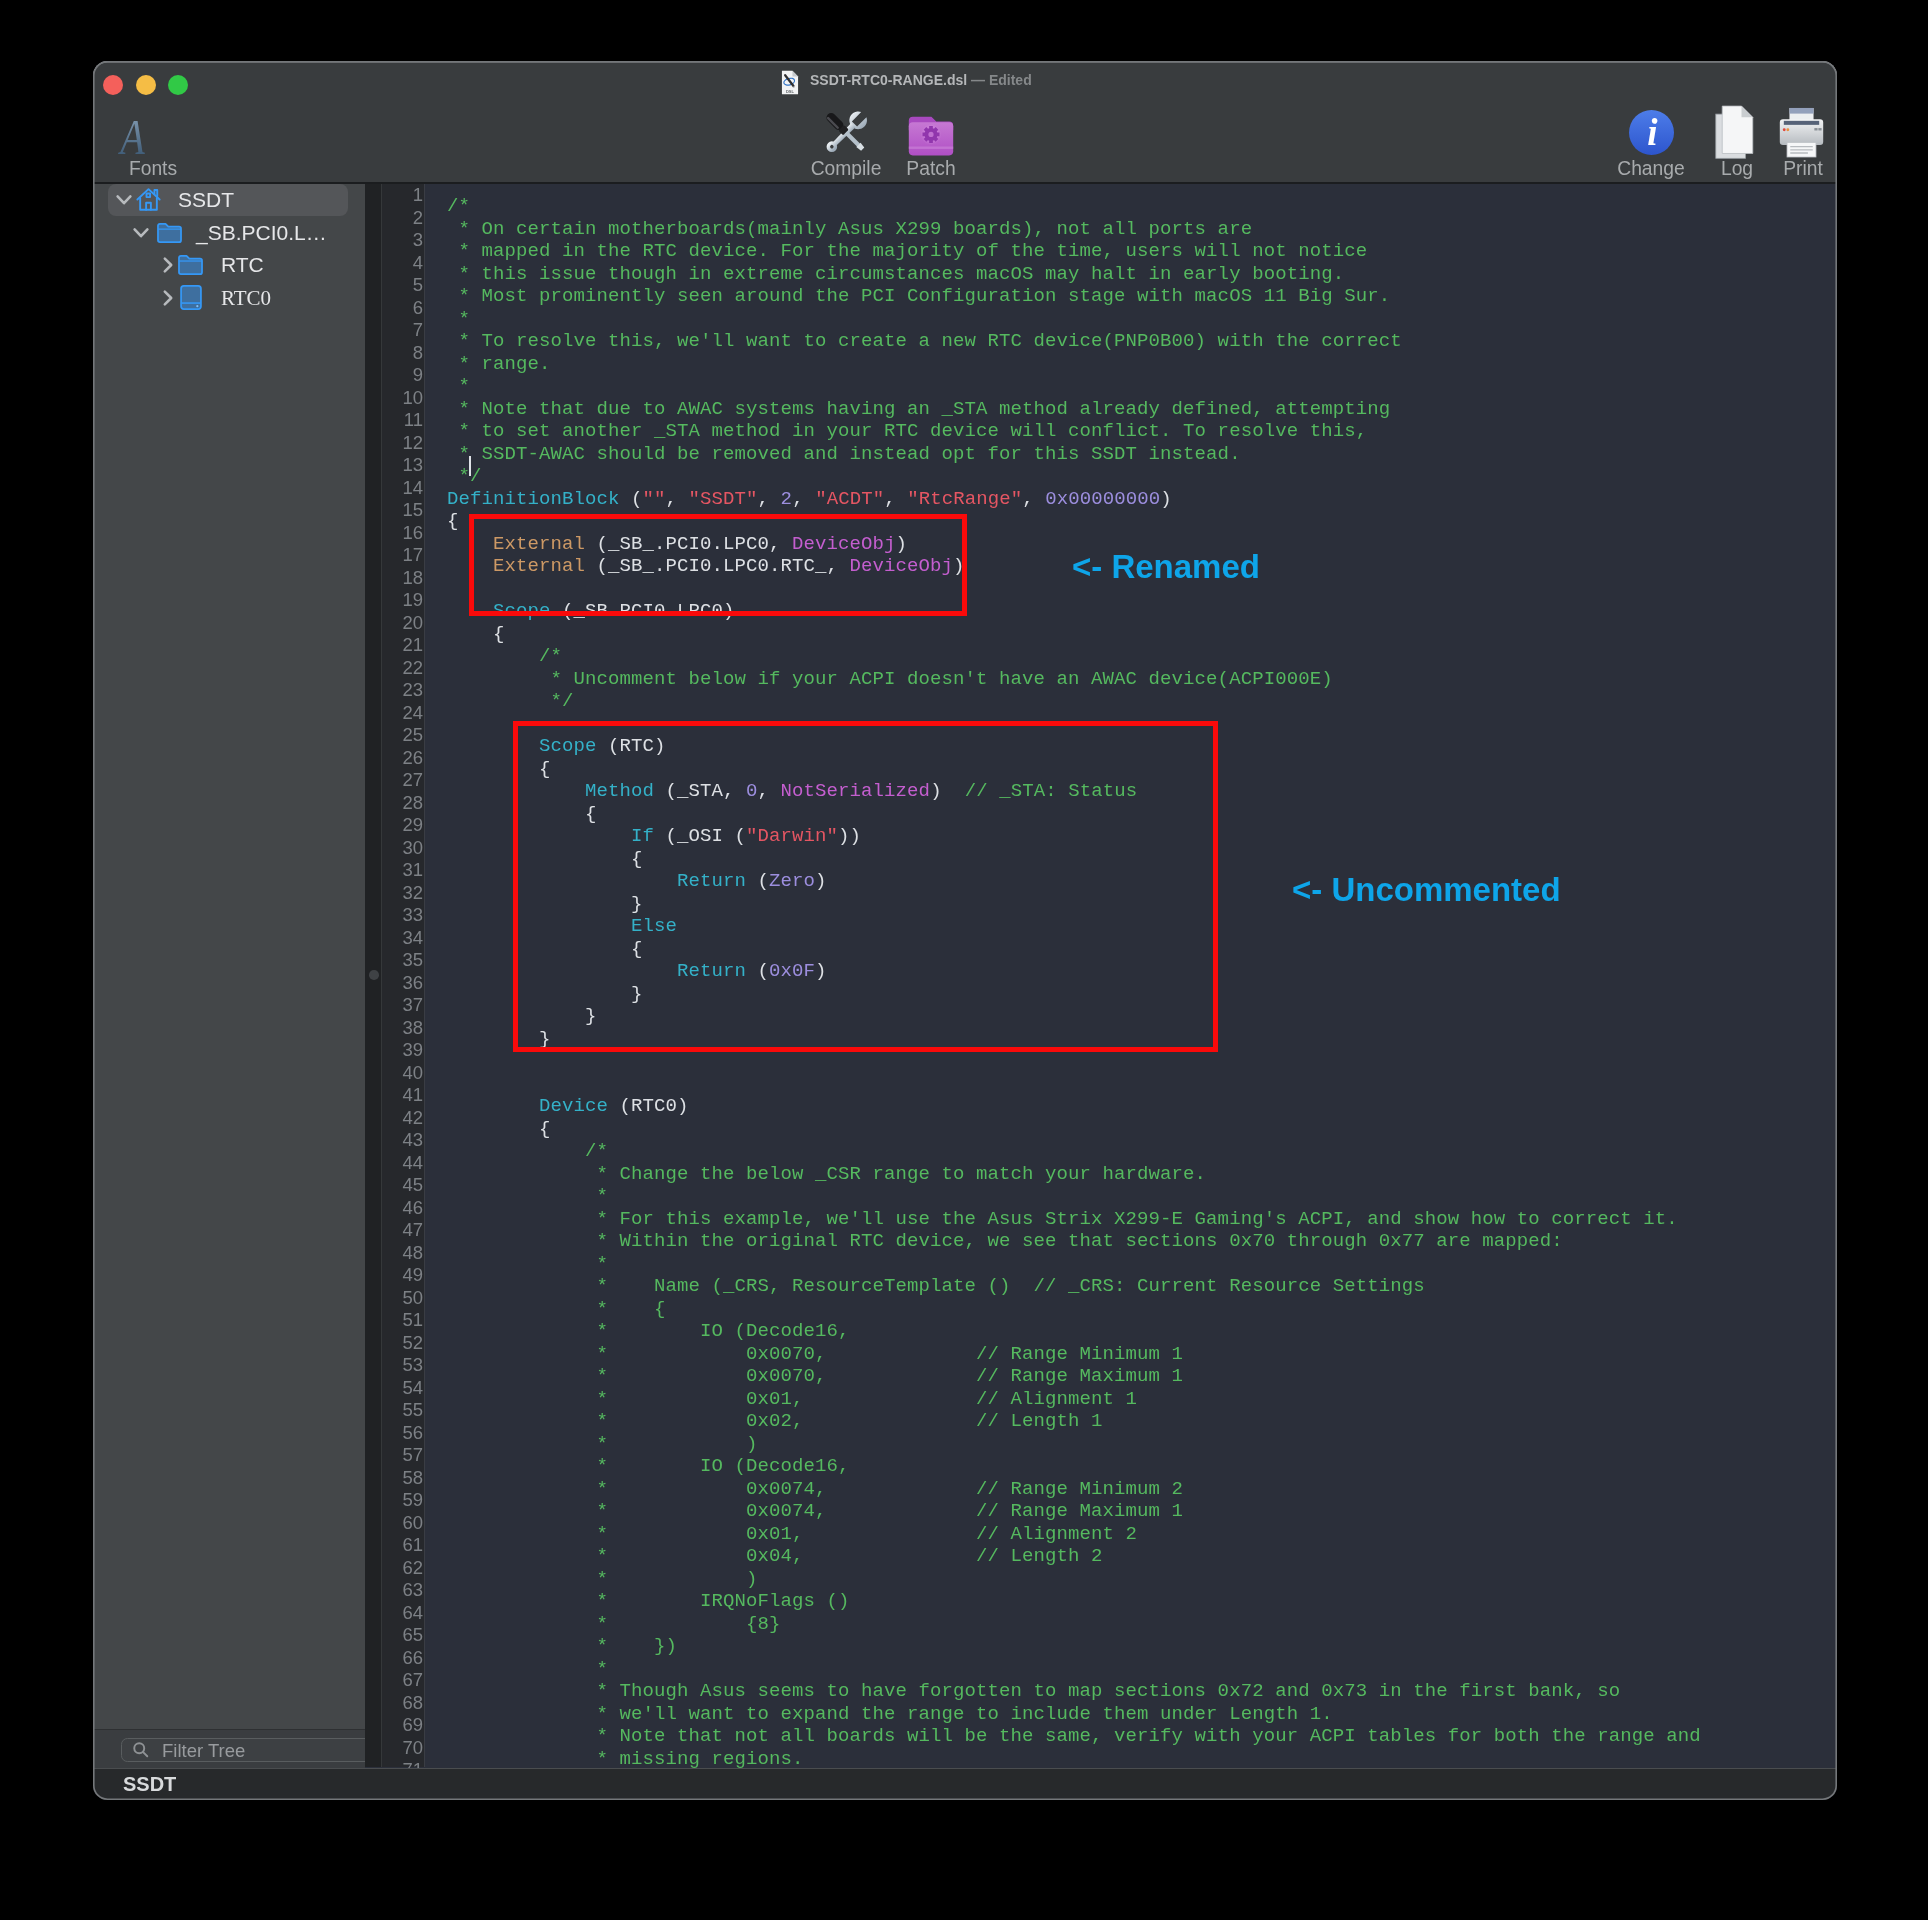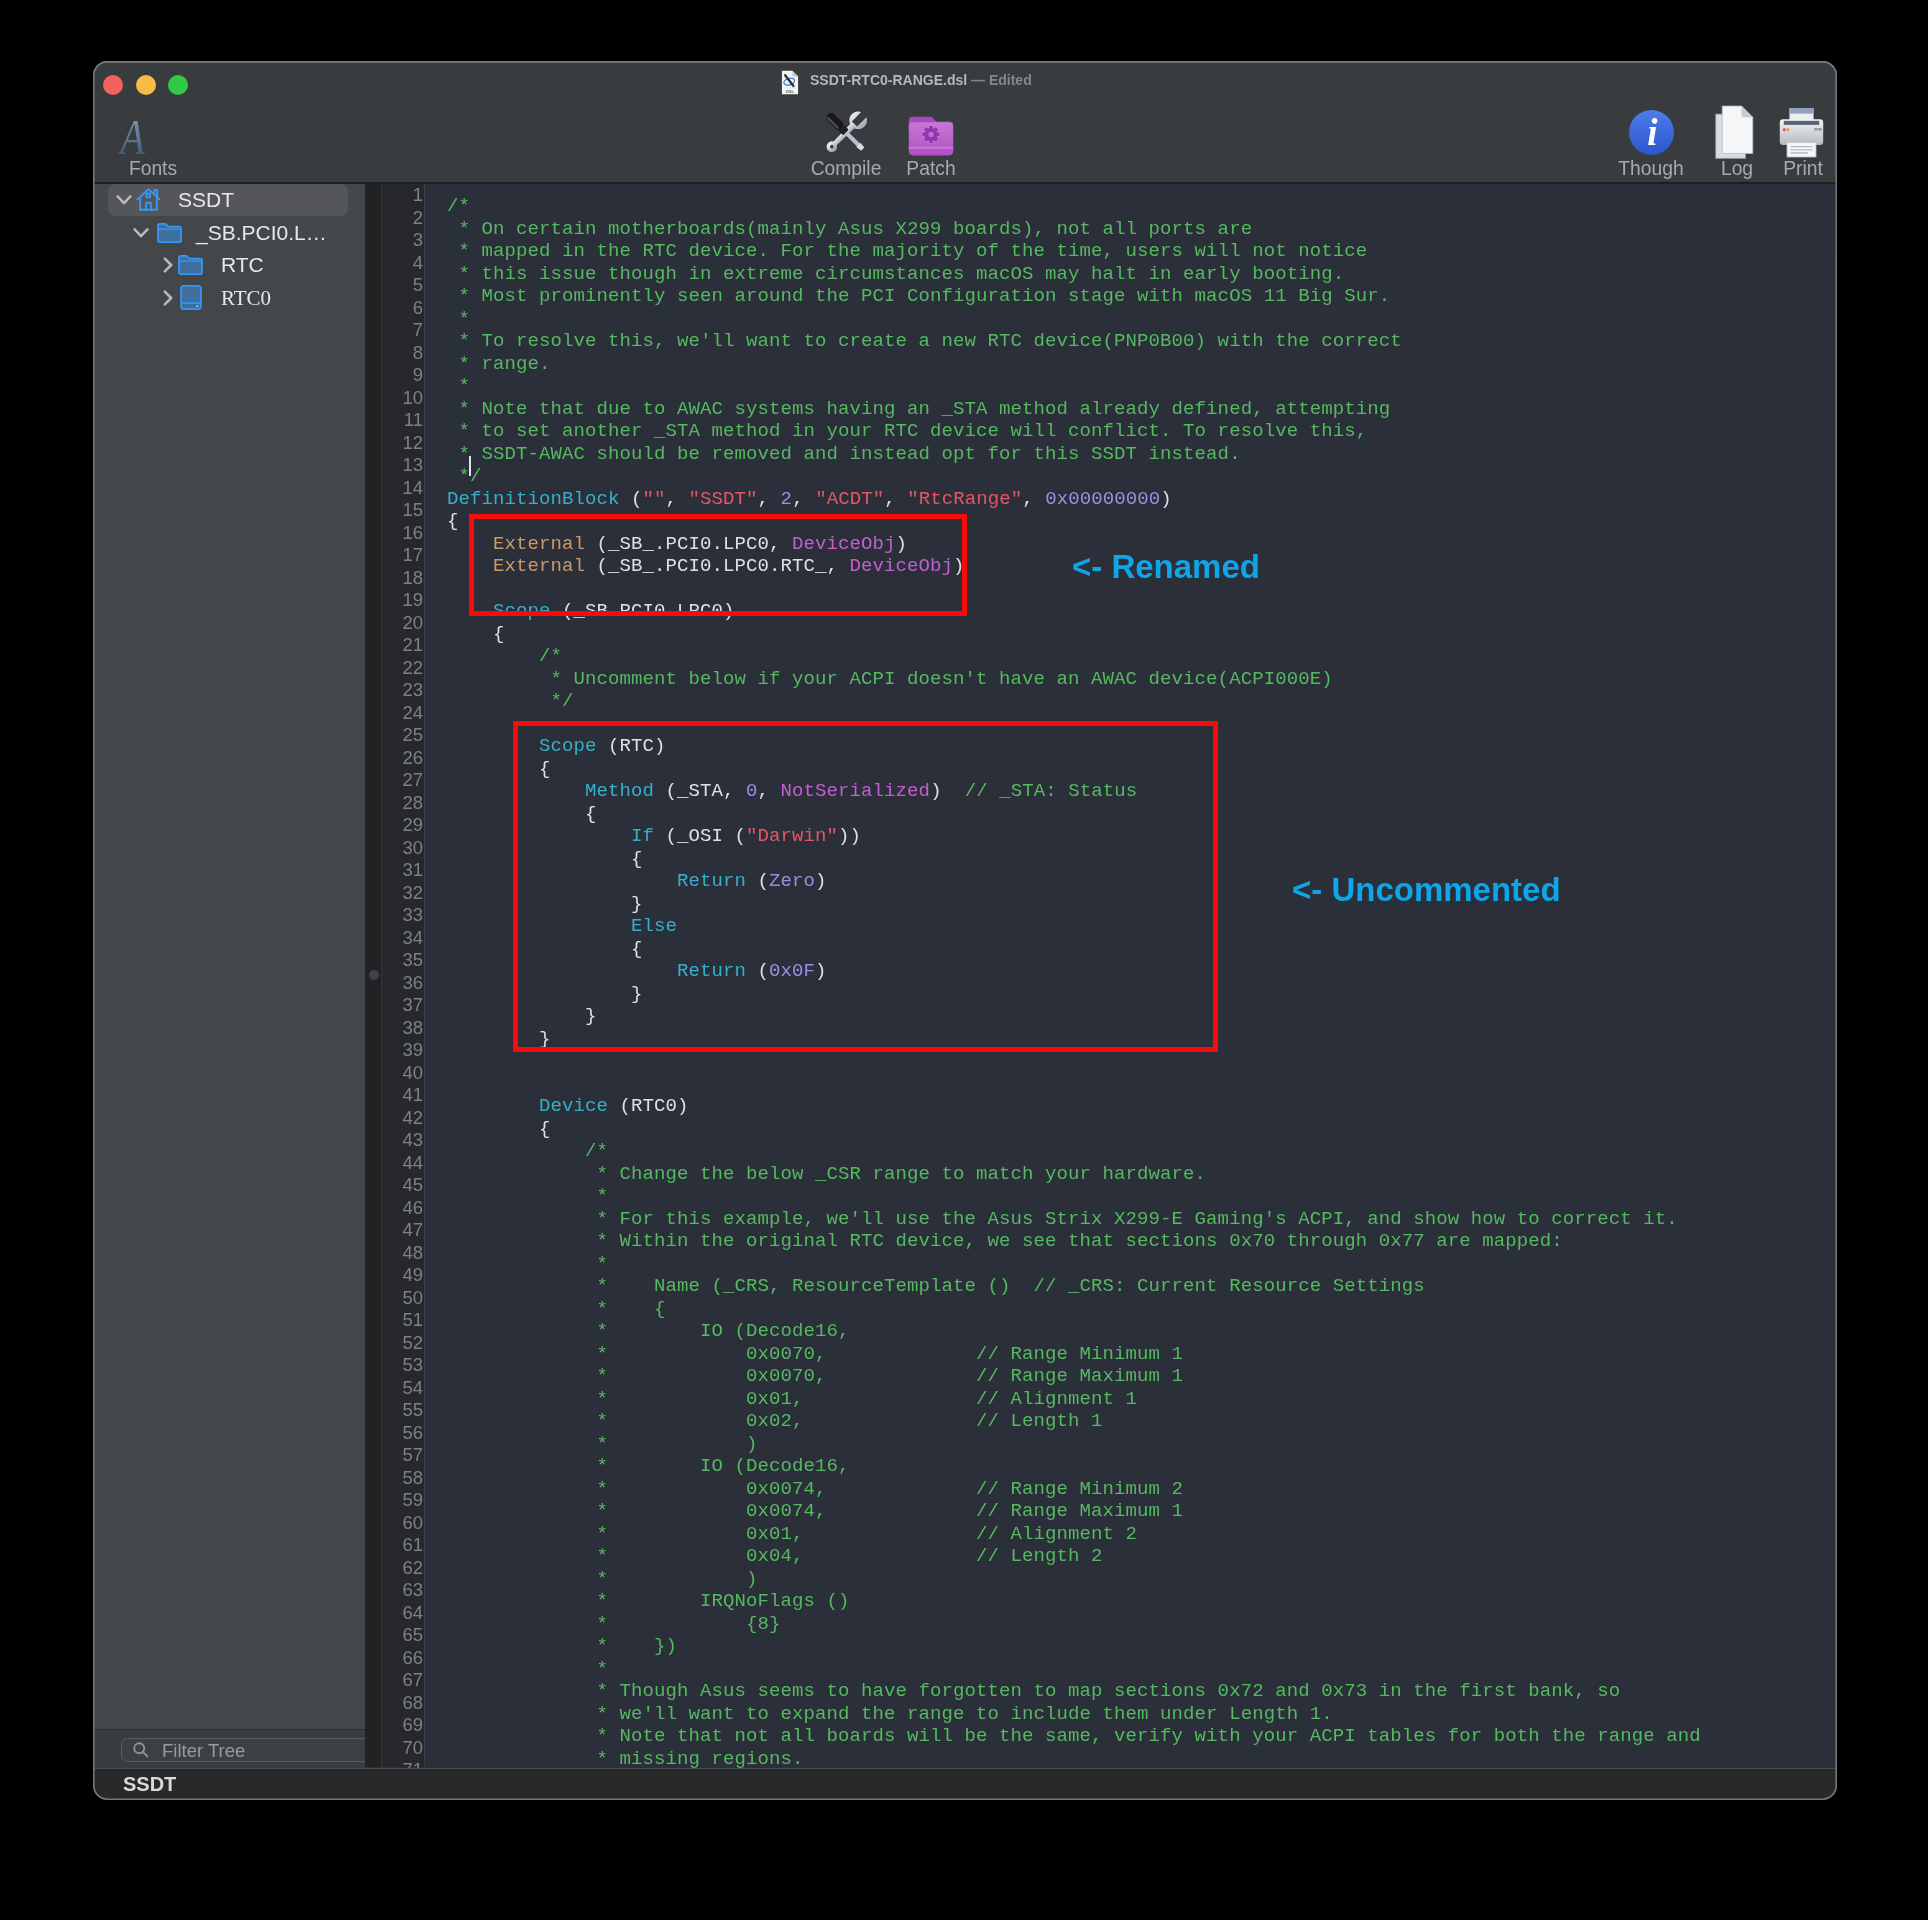--- a/index.html
+++ b/index.html
@@ -126,21 +126,21 @@
     <svg style="left:1536px;top:49px;" width="45" height="45" viewBox="0 0 56 56">
 <defs>
           <linearGradient id="bg2" x1="0" y1="0" x2="0" y2="1">
 <stop offset="0" stop-color="#4d7de9"></stop>
             <stop offset="1" stop-color="#2d55cd"></stop>
           </linearGradient>
         </defs>
 <circle cx="28" cy="28" r="28" fill="url(#bg2)"></circle>
 <text x="29" y="43" font-family="Liberation Serif" font-style="italic" font-weight="bold" font-size="46" fill="#fff" text-anchor="middle">i</text>
 </svg>
-    <div class="tbl" style="left:1558px;">Though</div>
+    <div class="tbl" style="left:1558px;">Change</div>
     <svg style="left:1622px;top:44px;" width="45" height="56" viewBox="0 0 56 69">
 <rect x="1" y="11" width="37" height="55" fill="#dadde0" stroke="#9ba0a4" stroke-width="1"></rect>
 <path d="M9 1 H33 L47 15 V60 H9 Z" fill="#f5f6f7" stroke="#b9bdc1" stroke-width="1"></path>
 <path d="M33 1 L47 15 H33 Z" fill="#c9cdd0"></path>
 </svg>
     <div class="tbl" style="left:1644px;">Log</div>
     <svg style="left:1686px;top:46px;" width="45" height="55" viewBox="0 0 56 68">
 <defs>
           <linearGradient id="pg" x1="0" y1="0" x2="0" y2="1">
 <stop offset="0" stop-color="#f2f3f4"></stop>

